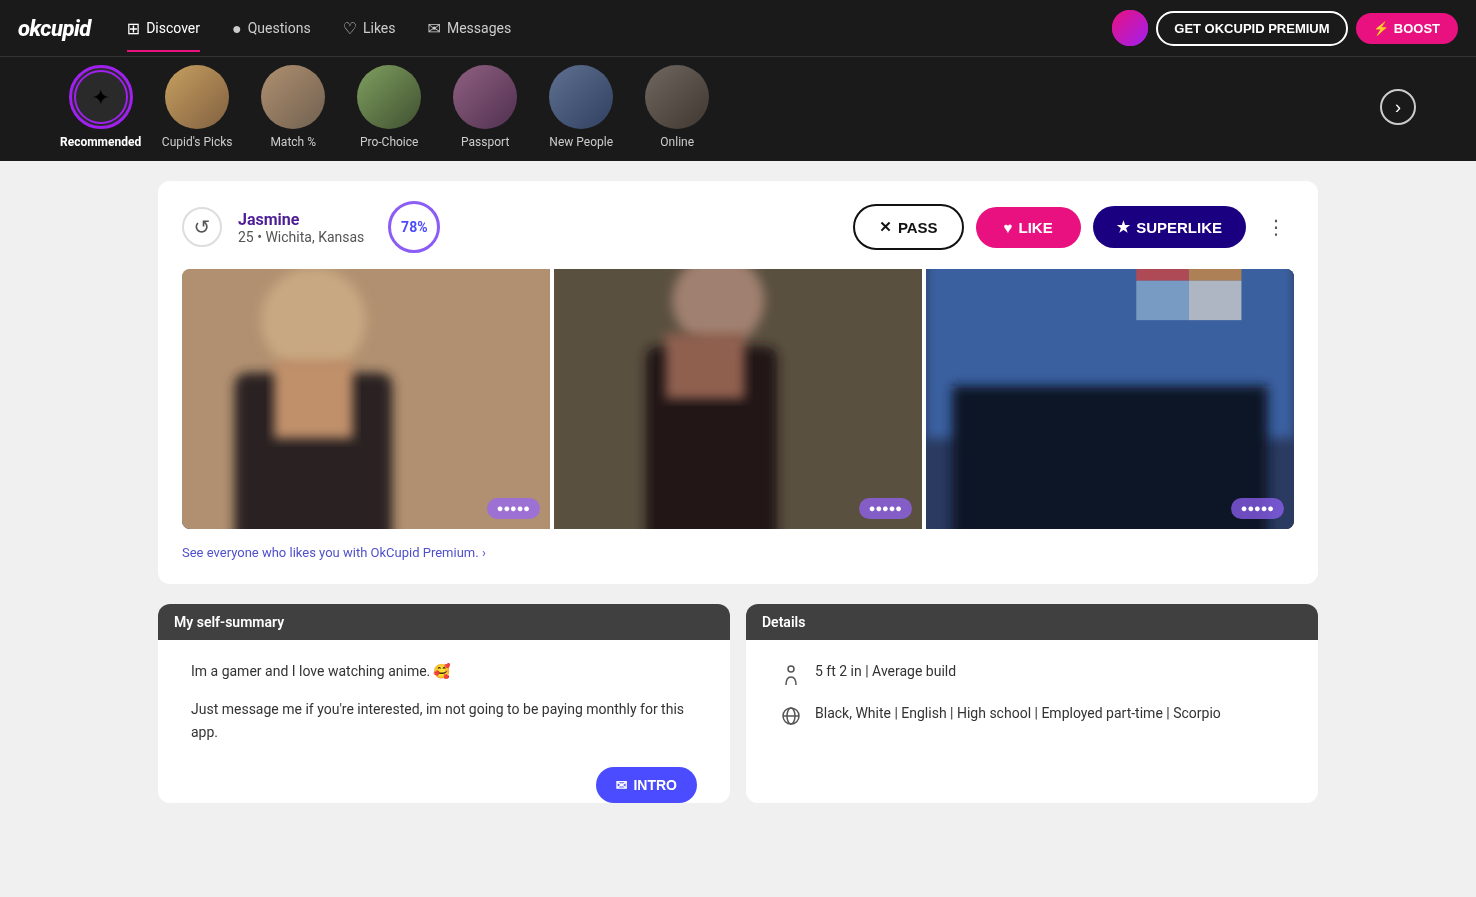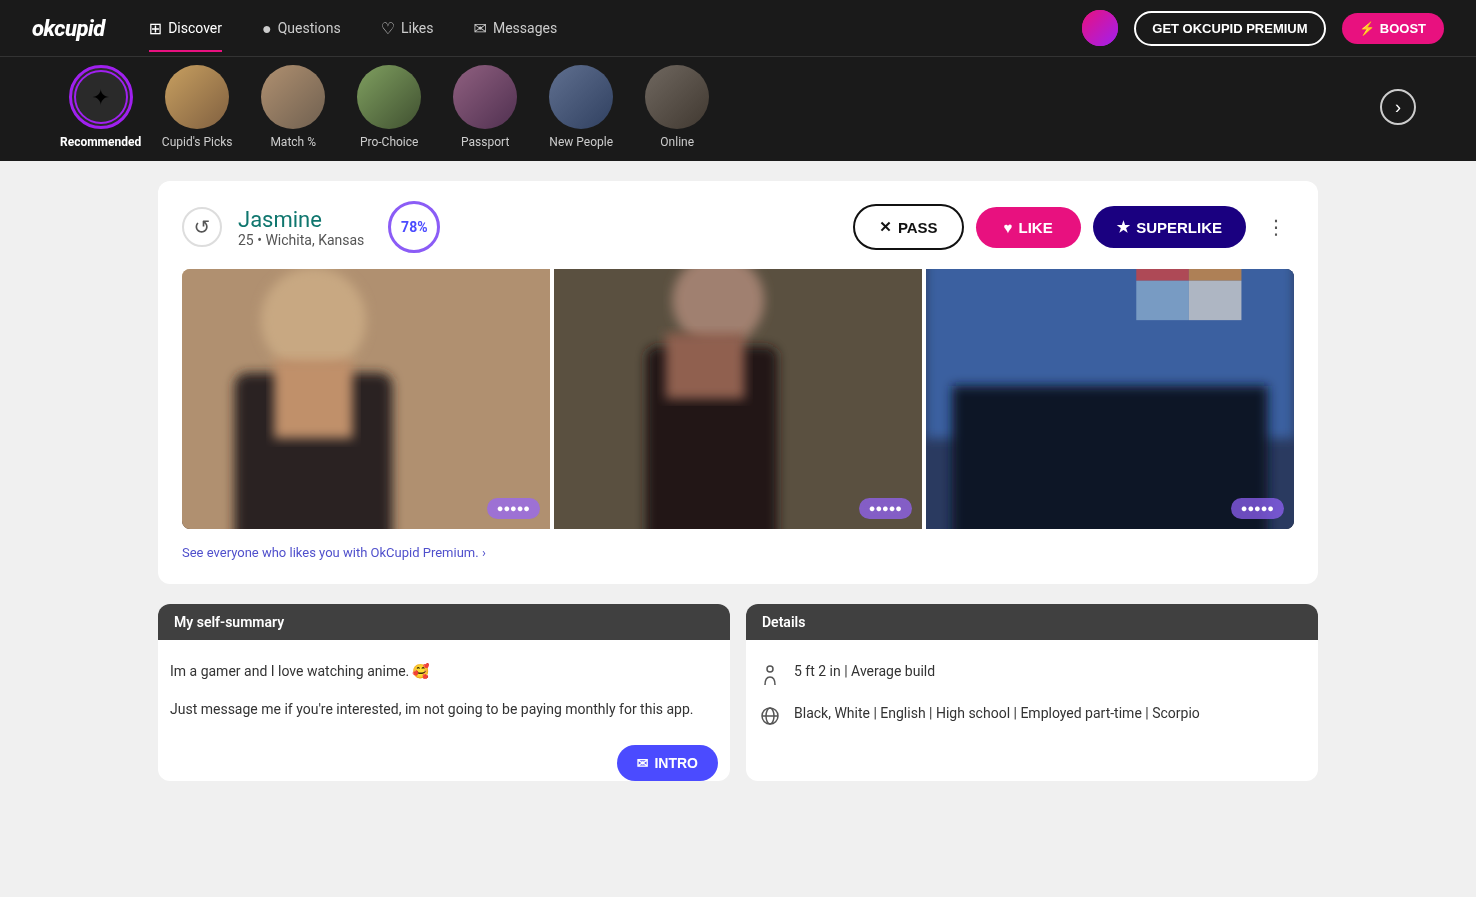--- a/index.html
+++ b/index.html
@@ -3,23 +3,23 @@
   <meta charset="utf-8">
   <style>
     * { box-sizing: border-box; margin: 0; padding: 0; }
     body { font-family: -apple-system, BlinkMacSystemFont, 'Segoe UI', Roboto, sans-serif; background: #f0f0f0; }
 
     
     .top-nav {
       background: #1a1a1a;
       display: flex;
       align-items: center;
-      padding: 0 32px;
+      padding: 0 18px;
       height: 56px;
-      gap: 16px;
+      gap: 8px;
     }
     .logo {
       color: white;
       font-size: 22px;
       font-weight: 800;
       font-style: italic;
       margin-right: 16px;
       letter-spacing: -0.5px;
     }
     .nav-item {
@@ -176,23 +176,23 @@
       border: 2px solid #ddd;
       background: white;
       cursor: pointer;
       display: flex;
       align-items: center;
       justify-content: center;
       font-size: 20px;
       color: #555;
     }
     .profile-name {
-      font-size: 22px;
-      font-weight: 400;
-      color: #0f766e;
+      font-size: 16px;
+      font-weight: 700;
+      color: #4c1d95;
     }
     .profile-age-loc {
       font-size: 14px;
       color: #555;
     }
     .match-pct {
       width: 52px;
       height: 52px;
       border-radius: 50%;
       border: 3px solid #8b5cf6;
@@ -311,21 +311,21 @@
       overflow: hidden;
     }
     .info-card-header {
       background: #404040;
       color: white;
       font-size: 14px;
       font-weight: 600;
       padding: 10px 16px;
     }
     .info-card-body {
-      padding: 20px 12px;
+      padding: 20px 33px;
       font-size: 14px;
       color: #333;
       line-height: 1.6;
     }
     .info-card-body p { margin-bottom: 16px; }
     .info-card-body p:last-child { margin-bottom: 0; }
 
     
     .detail-row {
       display: flex;

